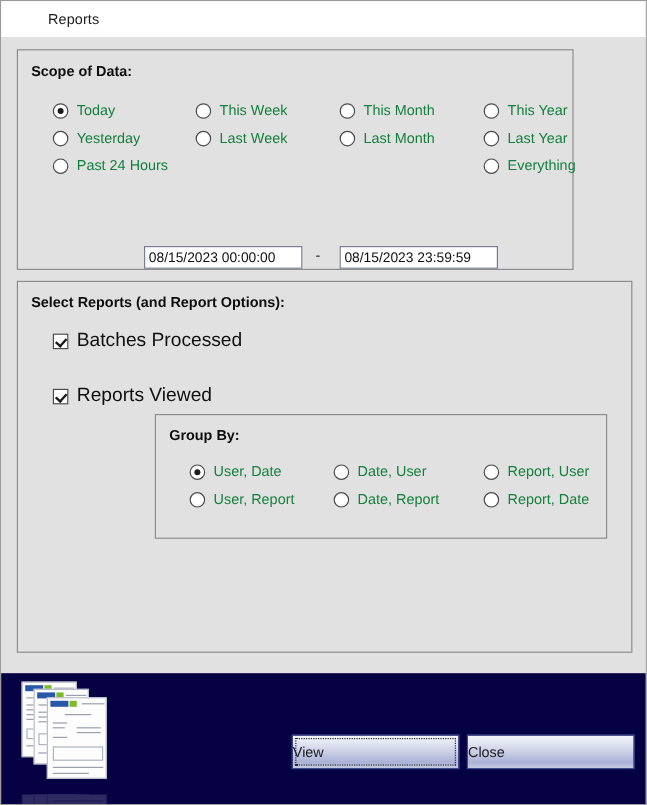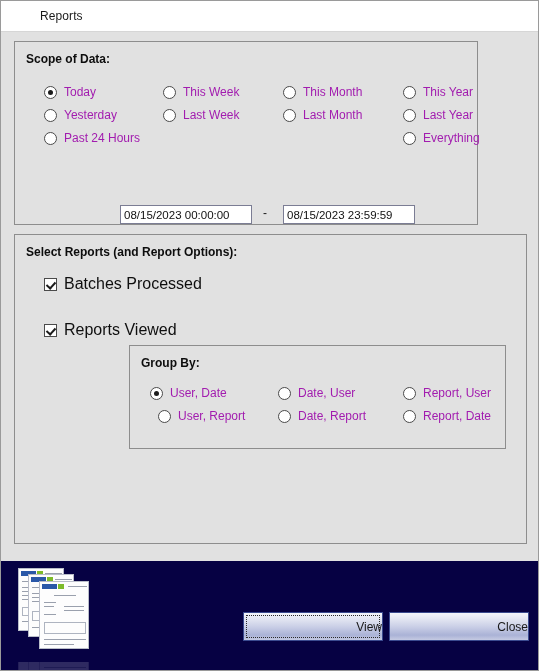--- a/index.html
+++ b/index.html
@@ -108,21 +108,21 @@
     position: absolute;
     left: 3px;
     top: 3px;
     width: 5px;
     height: 5px;
     border-radius: 50%;
     background: #1c1c1c;
   }
   .radio-label {
     font-size: 12px;
-    color: #a21caf;
+    color: #15803d;
   }
 
   
   .check-row {
     position: absolute;
     display: flex;
     align-items: center;
     white-space: nowrap;
   }
   .checkbox {
@@ -239,21 +239,21 @@
   .btn {
     position: absolute;
     box-sizing: border-box;
     height: 29px;
     border: 1px solid #3a4a8f;
     background: linear-gradient(to bottom,
                 #f4f5fa 0%, #e3e6f2 22%,
                 #c9cee6 52%, #aab2d6 82%, #c5cae2 100%);
     display: flex;
     align-items: center;
-    justify-content: flex-end;
+    justify-content: flex-start;
     font-size: 12px;
     color: #1a1a1a;
     cursor: default;
   }
   #btn-view {
     left: 242px;
     top: 51px;
     width: 140px;
   }
   #btn-view .focus-ring {
@@ -340,21 +340,21 @@
       </div>
 
       <div class="check-row" style="left:29px; top:86px;">
         <span class="checkbox checked"></span>
         <span class="check-label">Reports Viewed</span>
       </div>
 
       <div class="groupbox" id="groupby-box">
         <div class="gb-title">Group By:</div>
 
-        <div class="radio-row" style="left:20px; top:40px;">
+        <div class="radio-row" style="left:28px; top:40px;">
           <span class="radio checked"></span>
           <span class="radio-label">User, Date</span>
         </div>
         <div class="radio-row" style="left:28px; top:63px;">
           <span class="radio"></span>
           <span class="radio-label">User, Report</span>
         </div>
 
         <div class="radio-row" style="left:148px; top:40px;">
           <span class="radio"></span>

